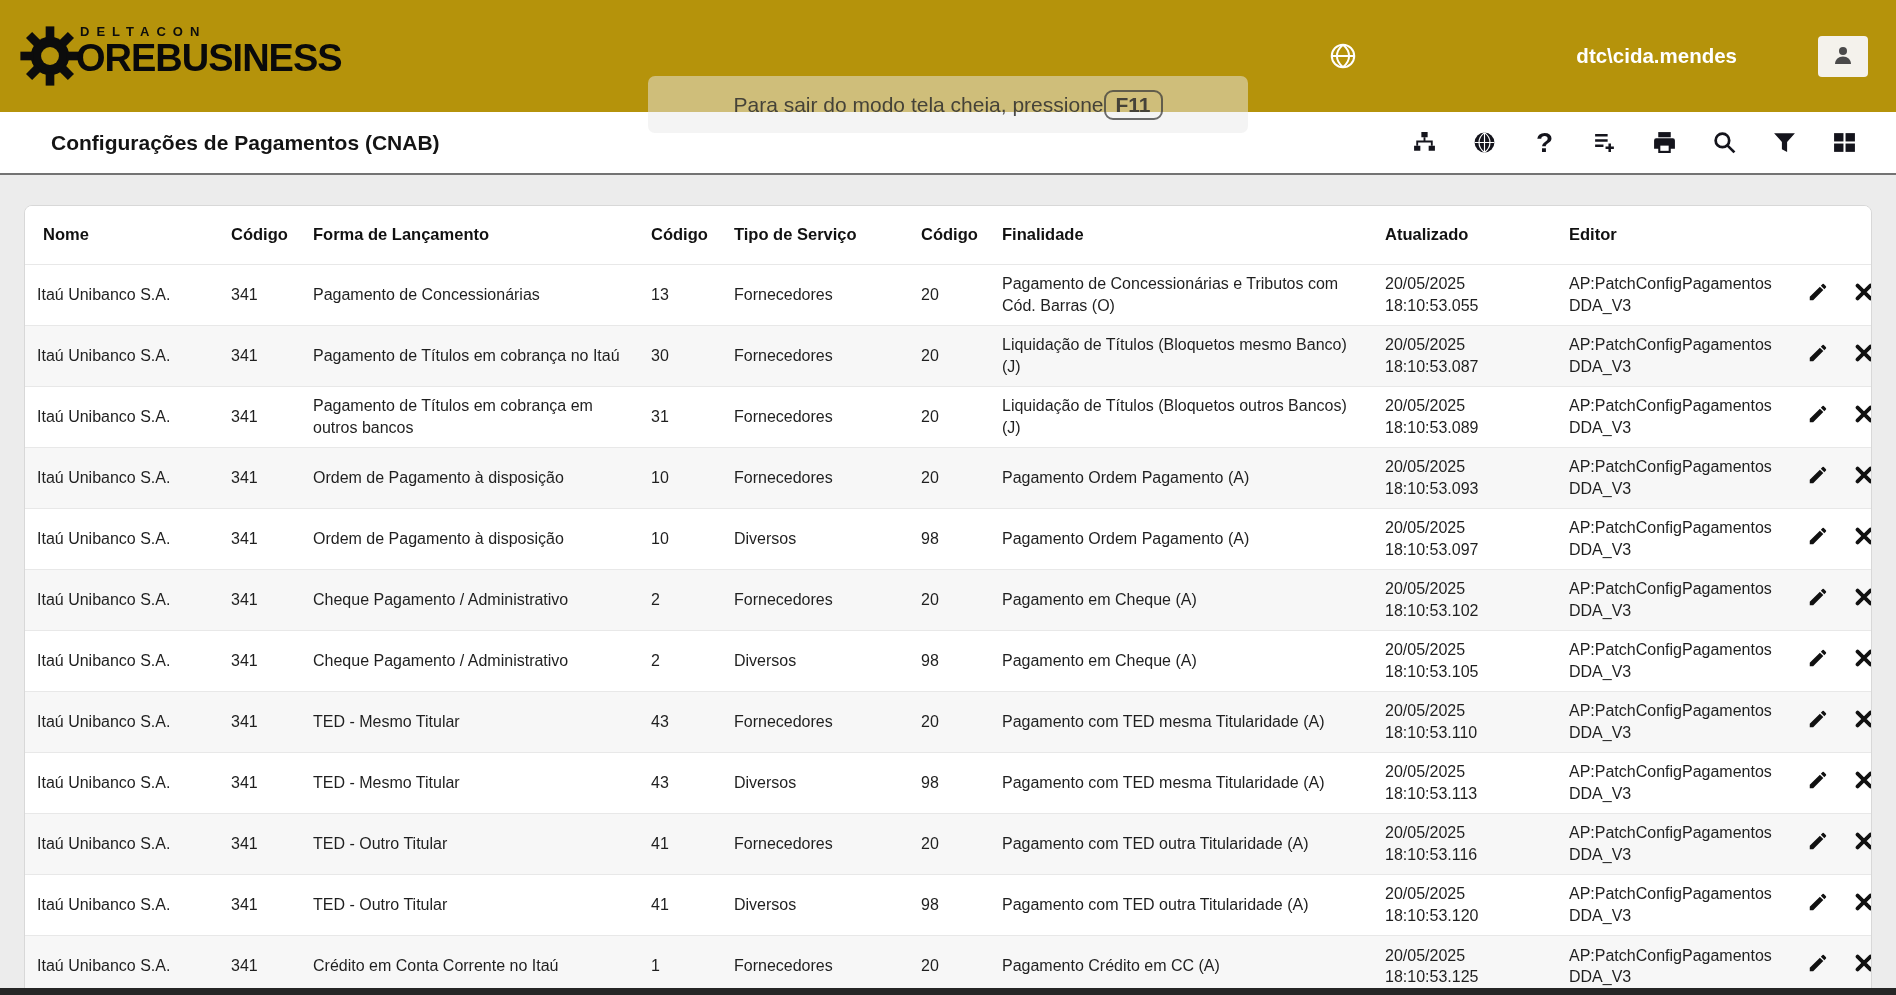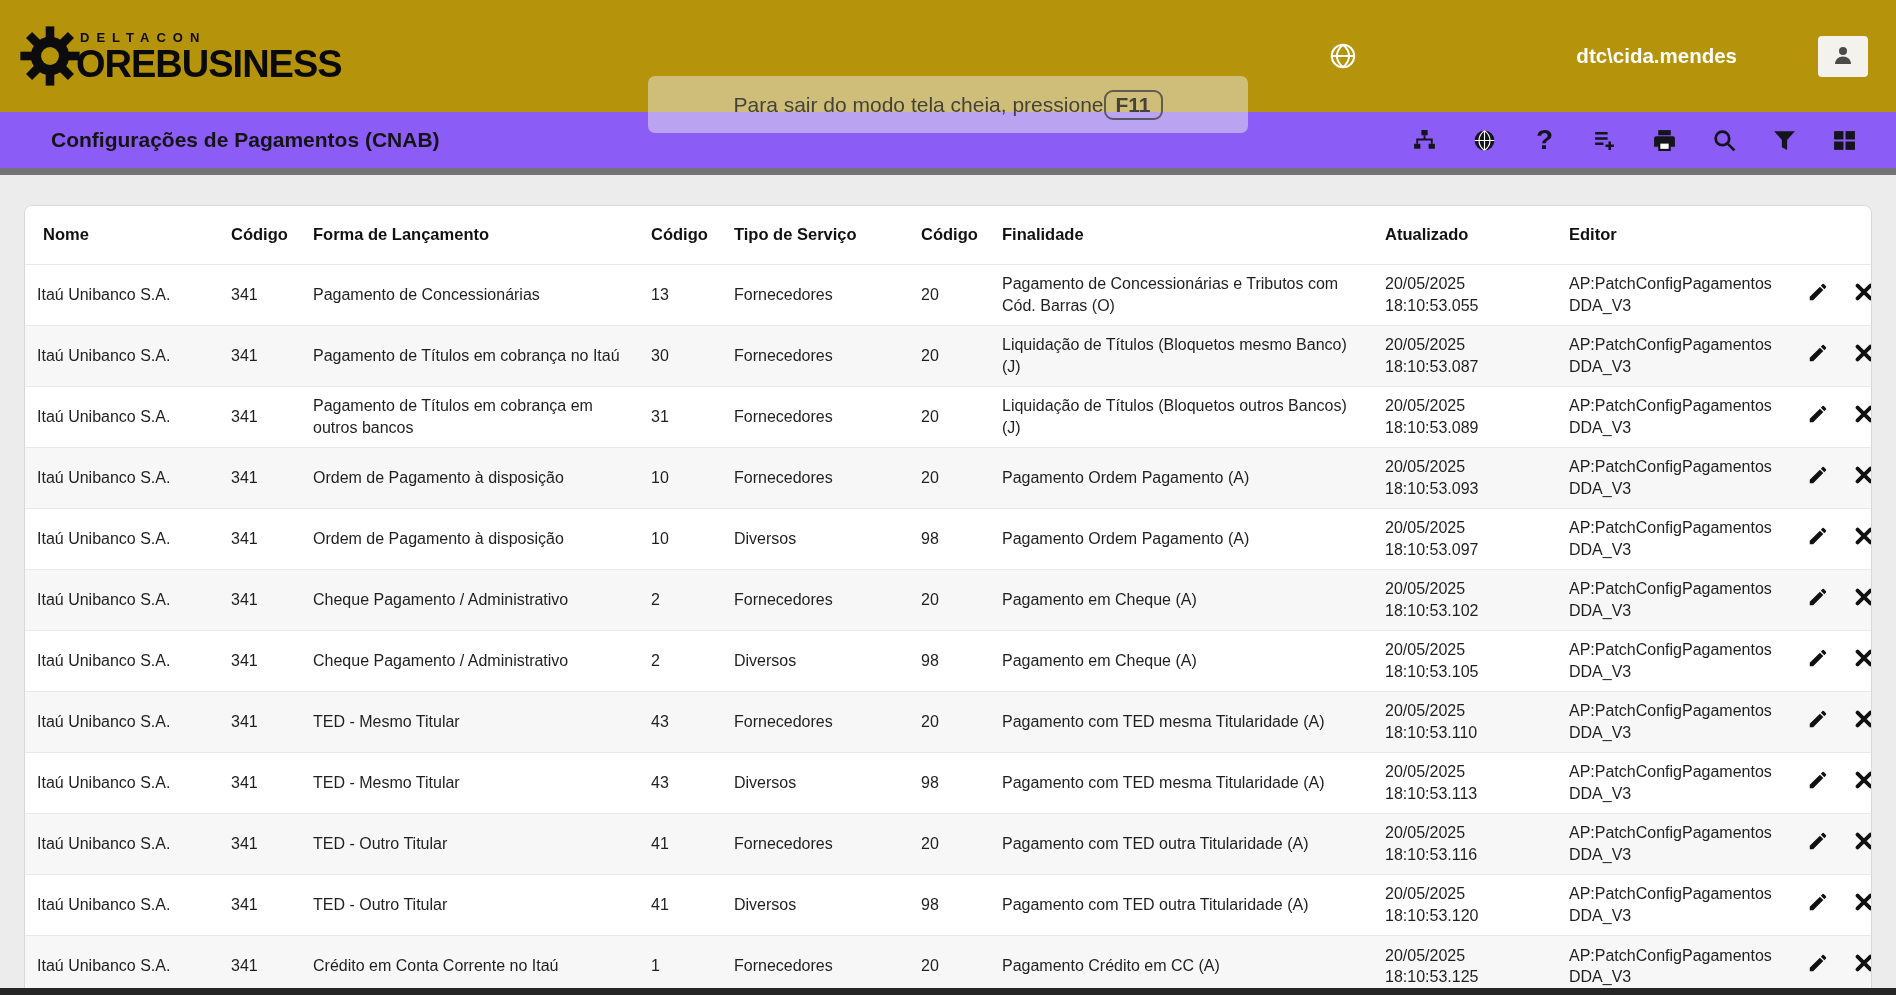--- a/index.html
+++ b/index.html
@@ -9,21 +9,21 @@
     font-family:"Liberation Sans", sans-serif;
     background:#ececec;
   }
 
   
   .topbar {
     height:112px; background:#B5930B;
     display:flex; align-items:center;
     padding:0 28px 0 18px; position:relative; z-index:2;
   }
-  .logo { position:relative; display:flex; align-items:center; cursor:default; }
+  .logo { position:relative; display:flex; align-items:flex-start; cursor:default; }
   .gear-wrap { width:64px; height:64px; margin-right:-6px; }
   .logo-text { display:flex; flex-direction:column; }
   .logo-top {
     font-size:13px; letter-spacing:7px; font-weight:600; color:#0d0d0d; margin:0 0 1px 4px;
   }
   .logo-main { font-size:38px; line-height:0.95; color:#0a0a0a; white-space:nowrap; }
   .logo-main .w1 { font-weight:700; letter-spacing:-1px; }
   .logo-main .w2 { font-weight:900; letter-spacing:-1px; }
 
   .topbar-right { margin-left:auto; display:flex; align-items:center;gap:33px; }
@@ -44,22 +44,22 @@
     background:rgba(233,233,233,0.5);
     display:flex; align-items:center; justify-content:center; 
     font-size:21px; color:rgba(45,45,45,0.85); z-index:5; pointer-events:none;
   }
   .toast-key {
     border:2px solid rgba(60,60,60,0.75); border-radius:9px; padding:1px 10px; font-weight:600;
   }
 
   
   .page-header {
-    height:63px; background:#8b5cf6; display:flex; align-items:center;
-    padding:0 38px 0 51px; border-bottom:7px solid #737373; position:relative; z-index:2;
+    height:63px; background:#ffffff; display:flex; align-items:center;
+    padding:0 38px 0 51px; border-bottom:2px solid #737373; position:relative; z-index:2;
   }
   .page-title { font-size:21px; font-weight:700; color:#141414; }
   .toolbar { margin-left:auto; display:flex; align-items:center; gap:33px; color:#14141c; }
   .tool { width:27px; height:27px; display:flex; align-items:center; justify-content:center; cursor:pointer; }
   .tool svg { width:25px; height:25px; display:block; }
   .tool.help { font-size:28px; font-weight:800; line-height:1; }
 
   
   .content { padding:30px 24px 0; }
   .table-card {

